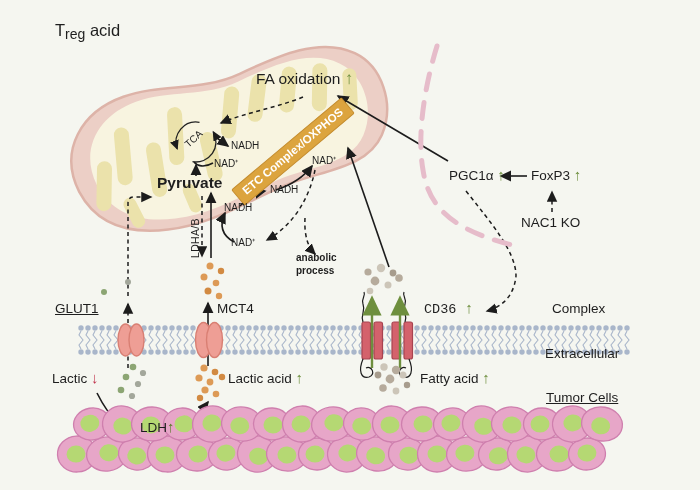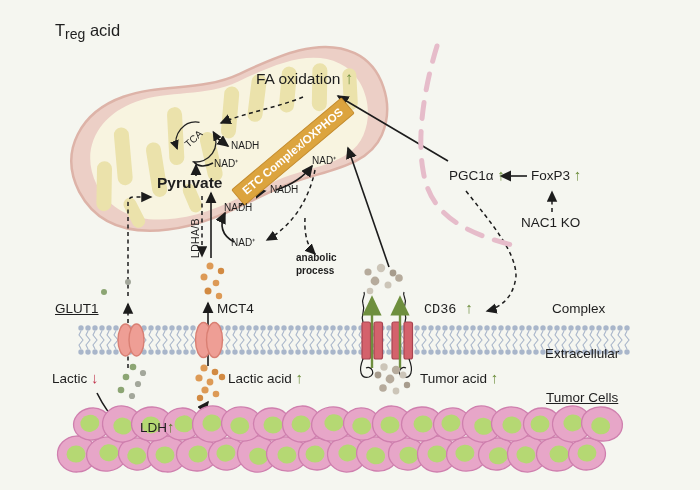--- a/index.html
+++ b/index.html
@@ -573,17 +573,17 @@
 <div class="lbl" style="left:521px;top:216px;">NAC1 KO</div>
 
 <div class="lbl" style="left:55px;top:302px;text-decoration:underline;">GLUT1</div>
 <div class="lbl" style="left:217px;top:302px;">MCT4</div>
 <div class="lbl" style="left:424px;top:302px;font-family:Liberation Mono, monospace;"><span>CD36</span> <span class="up">↑</span></div>
 <div class="lbl" style="left:552px;top:302px;">Complex</div>
 <div class="lbl" style="left:545px;top:347px;">Extracellular</div>
 
 <div class="lbl" style="left:52px;top:370px;"><span>Lactic</span> <span class="down">↓</span></div>
 <div class="lbl" style="left:228px;top:370px;"><span>Lactic acid</span> <span class="up">↑</span></div>
-<div class="lbl" style="left:420px;top:370px;"><span>Tumor acid</span> <span class="up">↑</span></div>
+<div class="lbl" style="left:420px;top:370px;"><span>Fatty acid</span> <span class="up">↑</span></div>
 <div class="lbl" style="left:546px;top:391px;text-decoration:underline;">Tumor Cells</div>
 <div class="lbl" style="left:140px;top:419px;z-index:4;"><span>LDH</span><span class="up" style="color:#5d7a2e;">↑</span></div>
 
 </div>
 
 </body></html>

